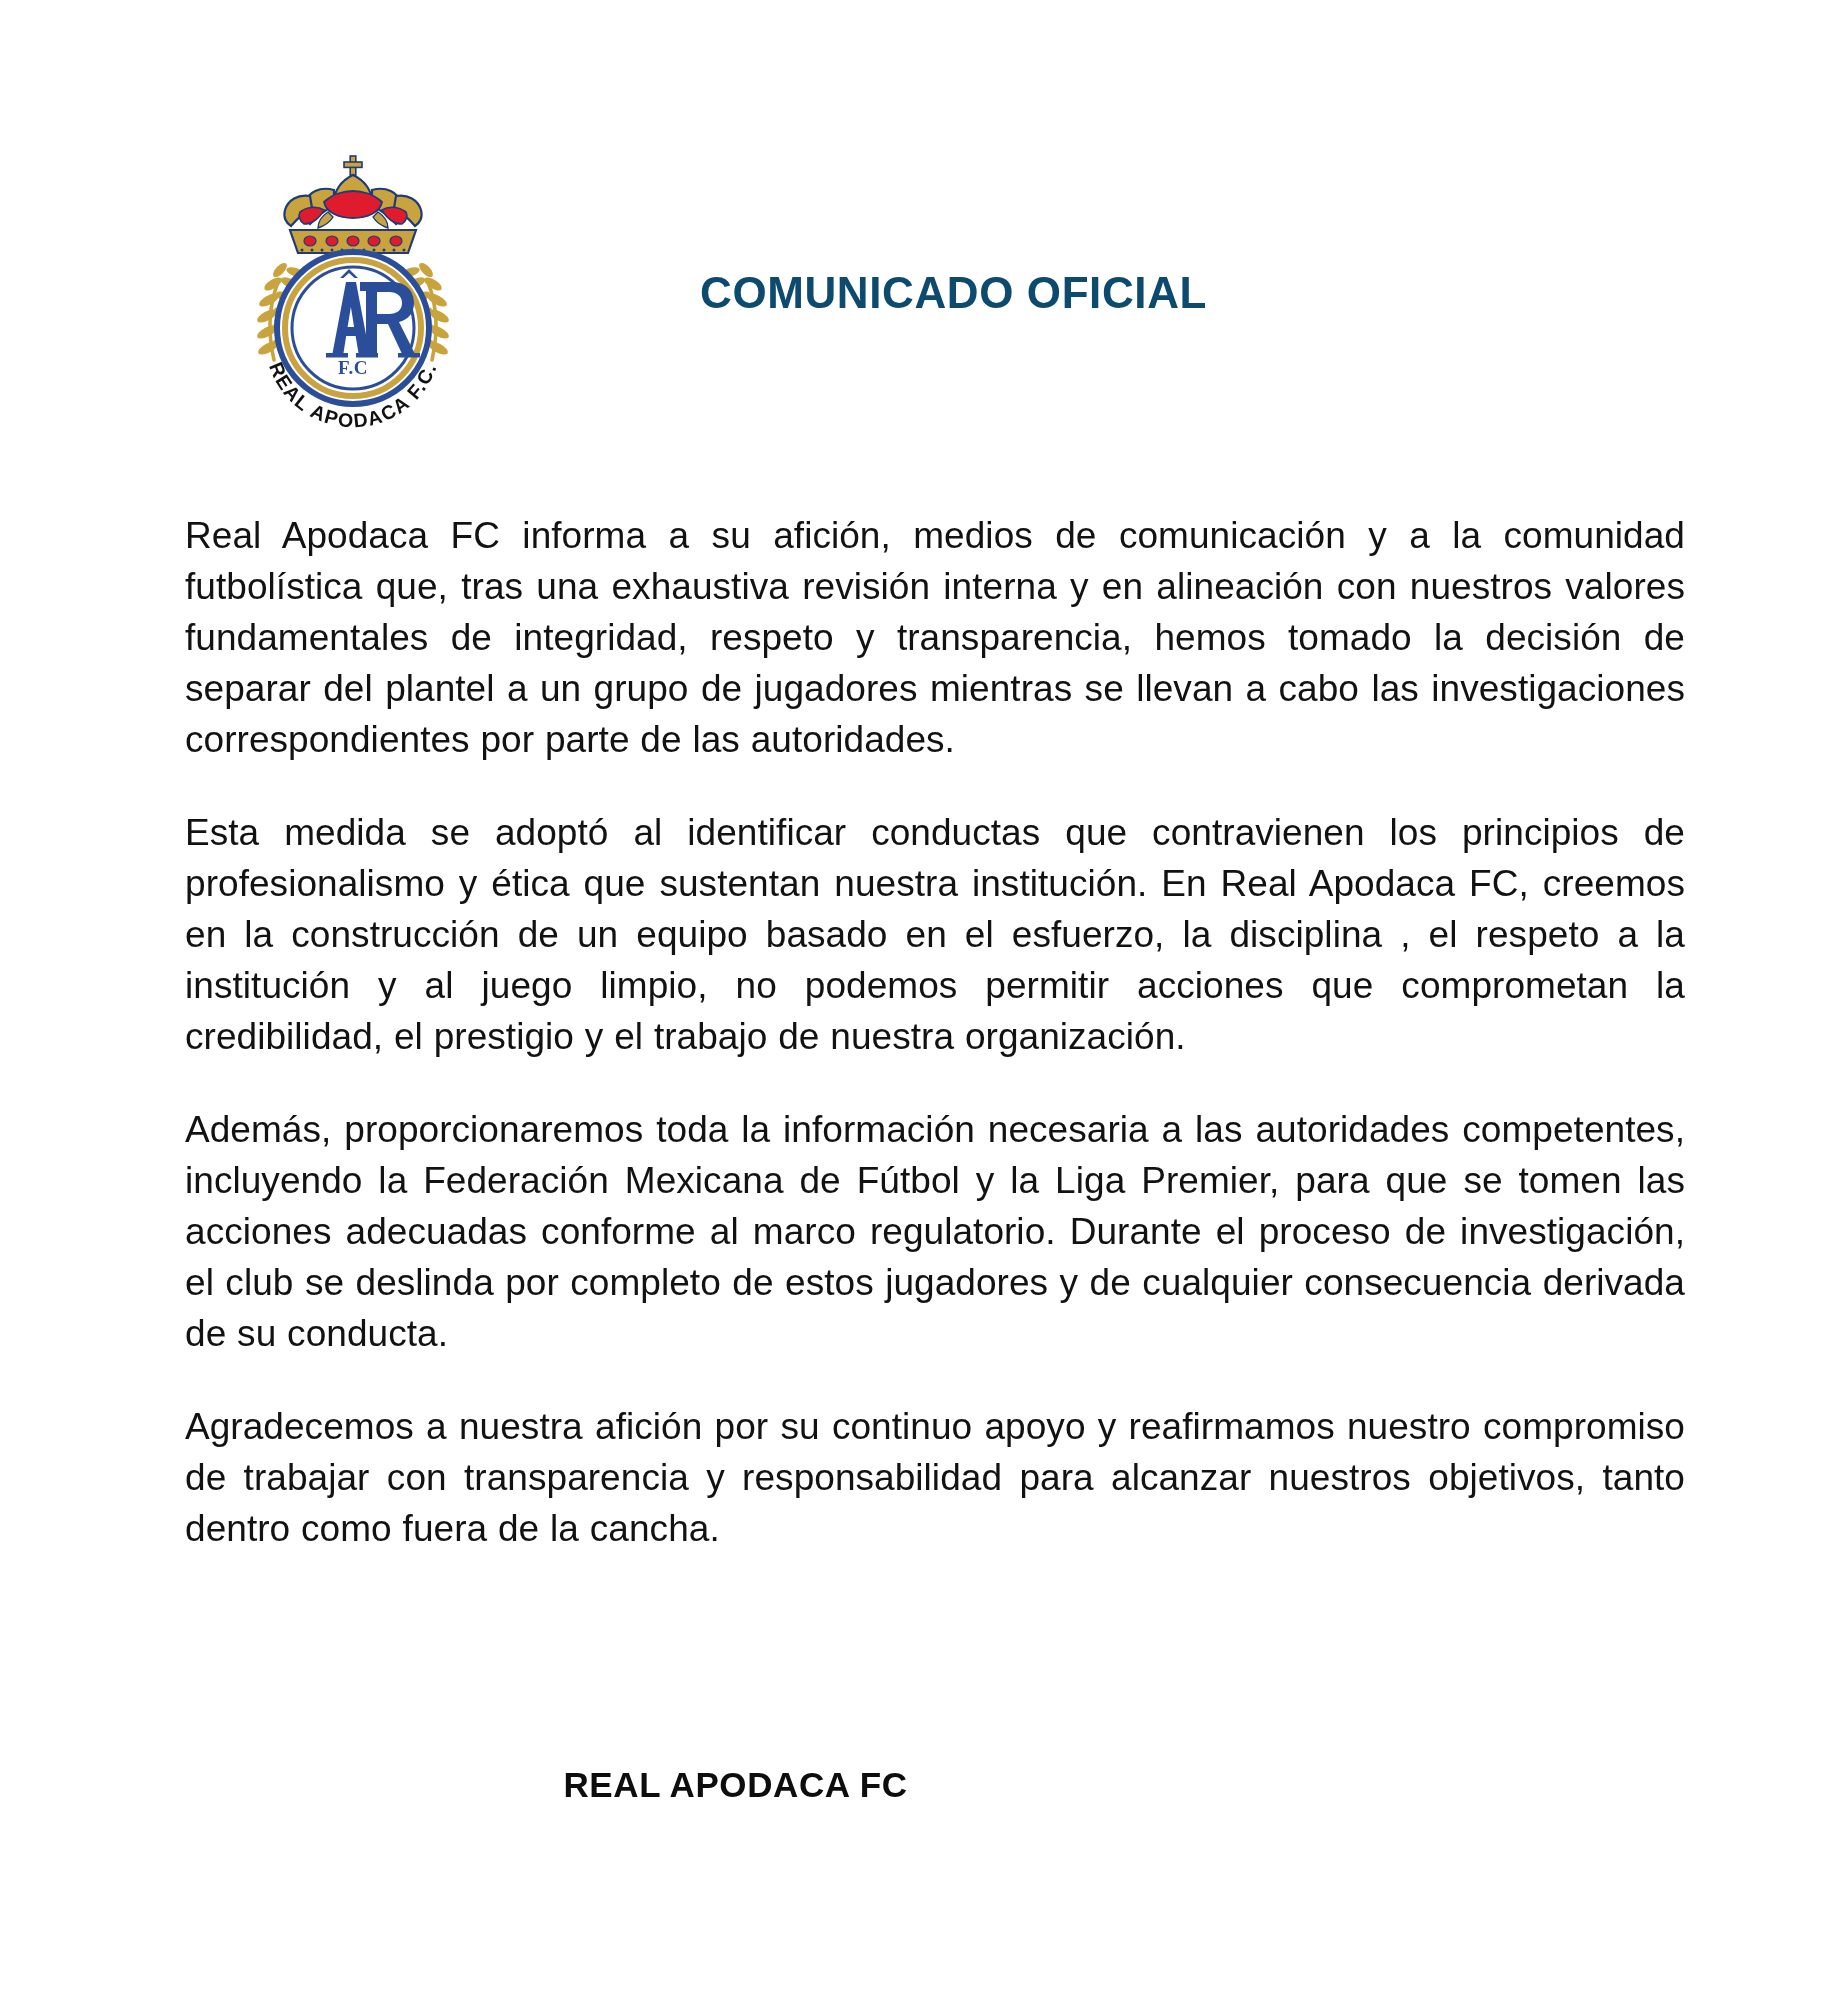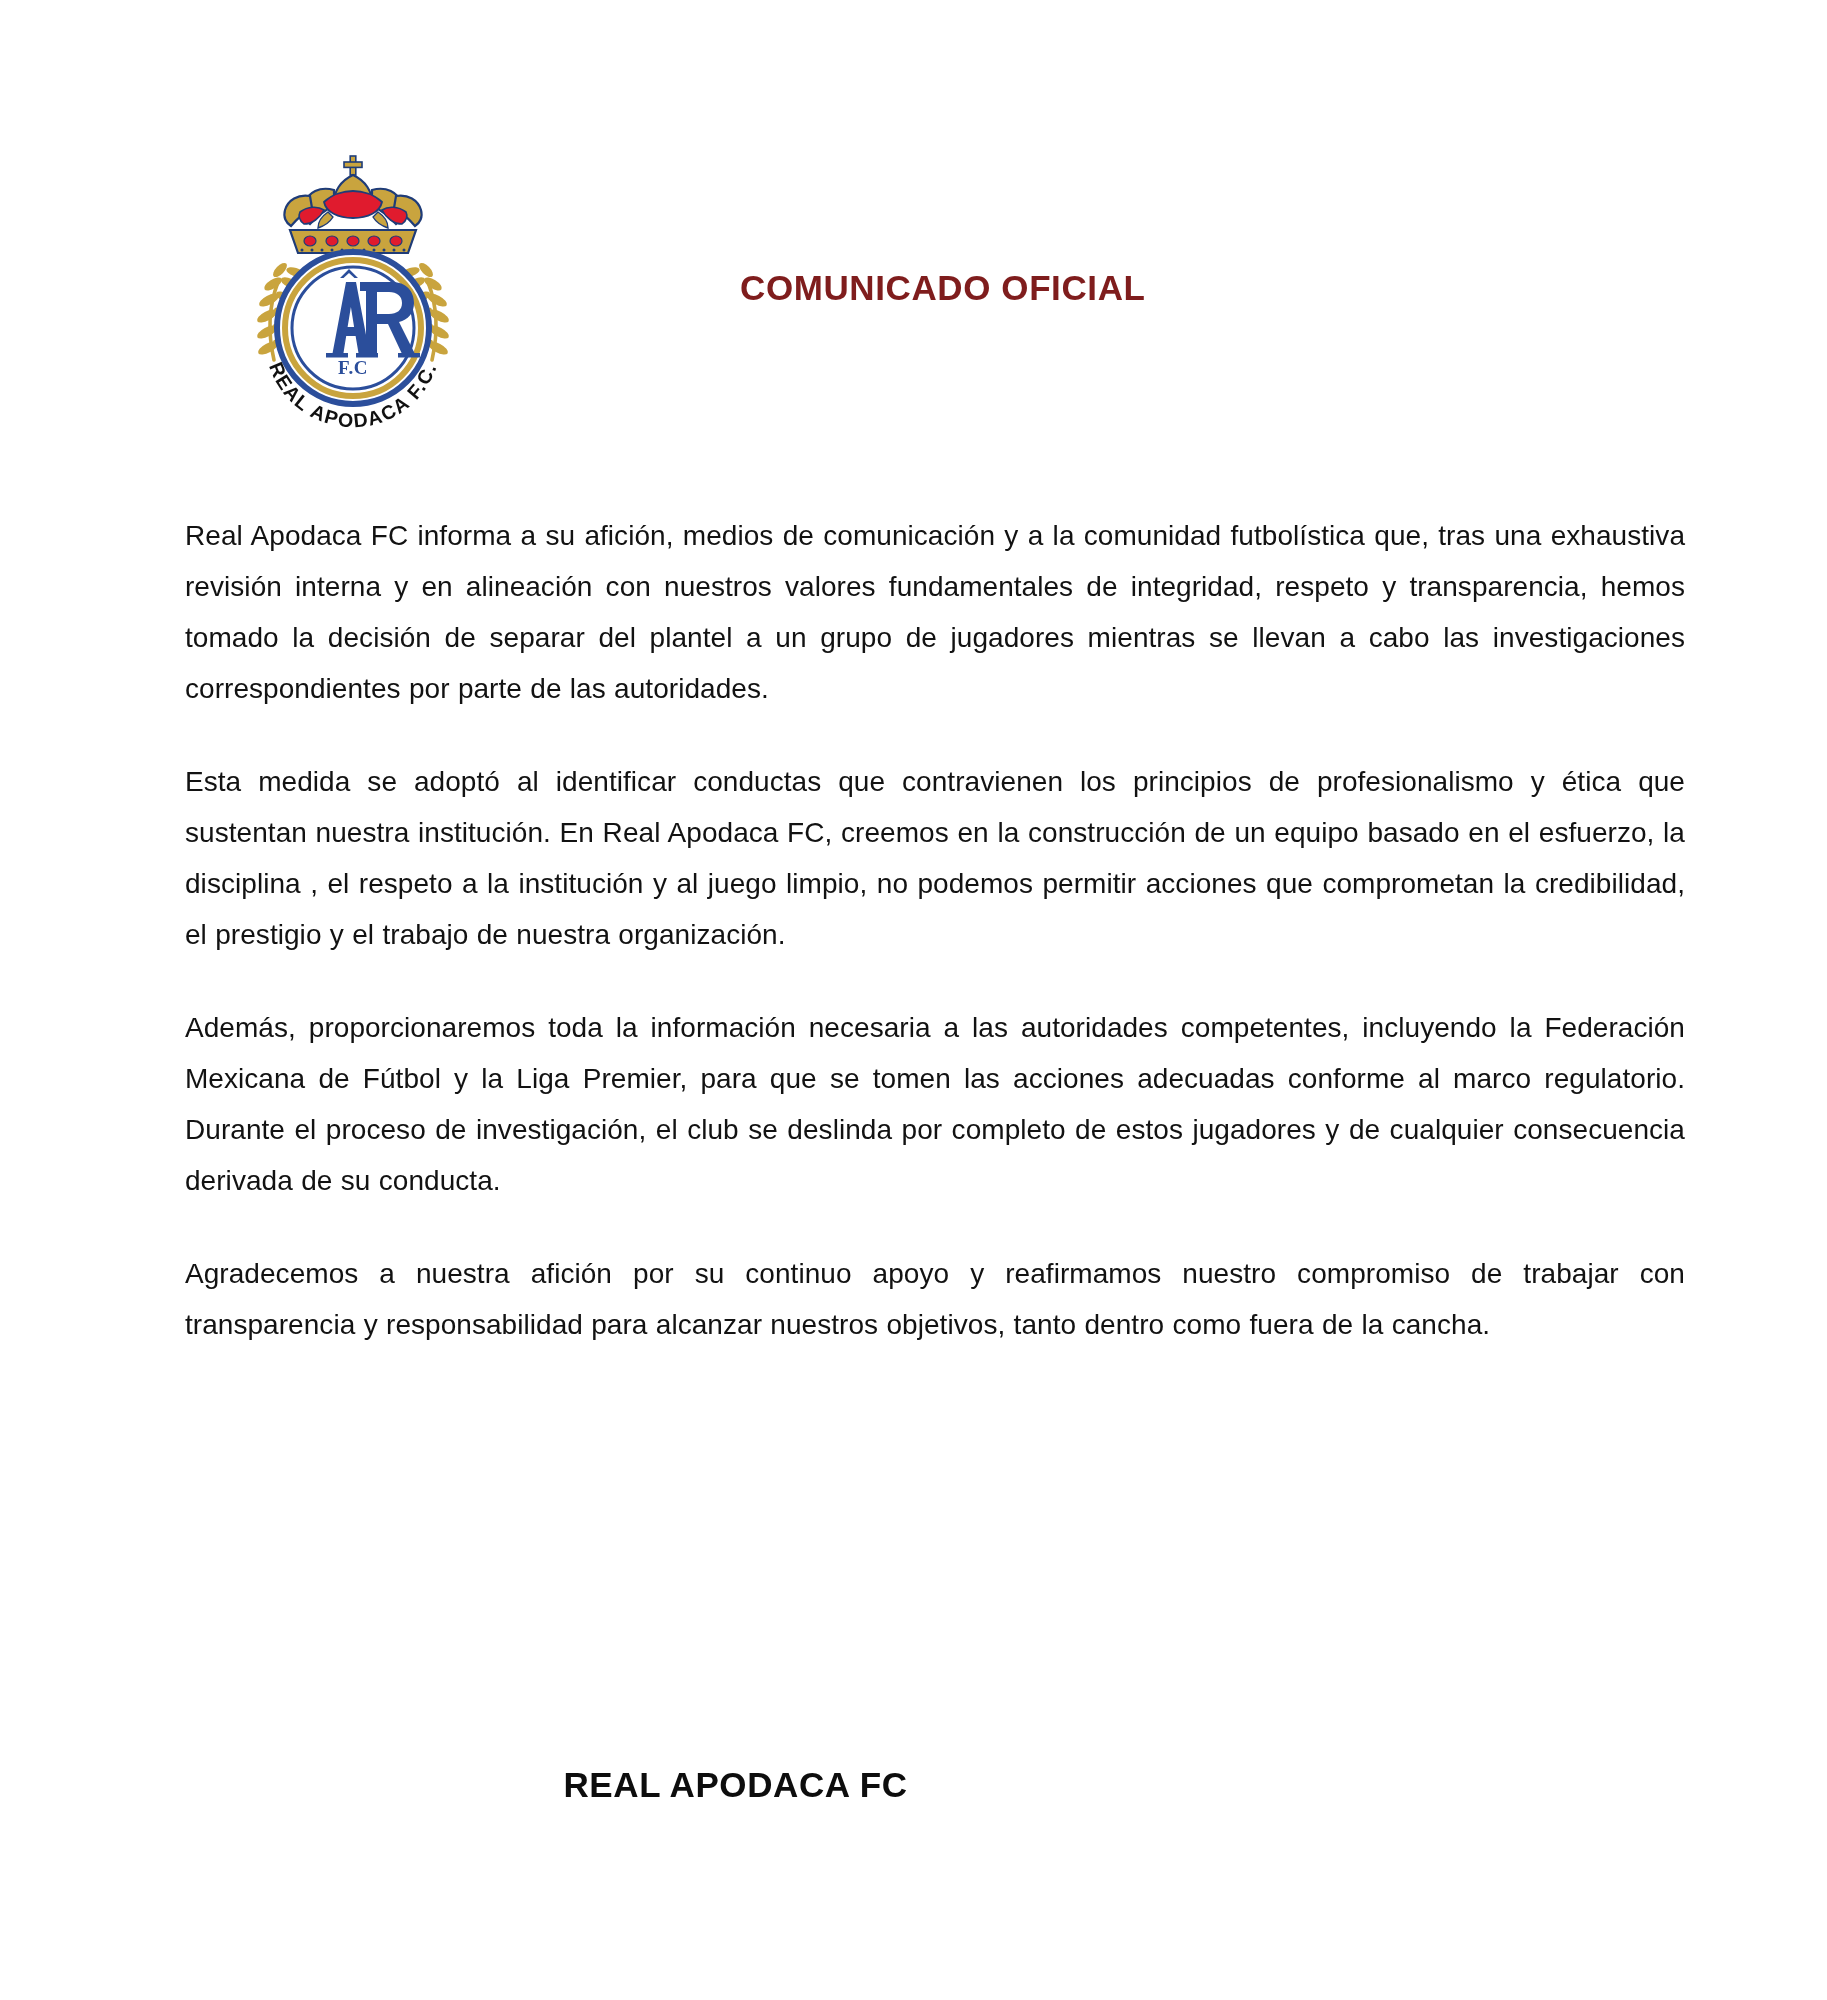--- a/index.html
+++ b/index.html
@@ -40,39 +40,38 @@
     width: 250px;
     height: 290px;
   }
   .crest-svg { display: block; width: 250px; height: 290px; }
 
   .doc-title {
     position: absolute;
     left: 700px;
     top: 118px;
     font-family: "Liberation Sans", sans-serif;
-    font-size: 35px;
+    font-size: 44px;
     font-weight: 700;
     letter-spacing: 0.6px;
-    color: #7f1d1d;
+    color: #0c4a6e;
     white-space: nowrap;
-    margin-left: 40px;
   }
 
   
   .body-block {
     position: absolute;
     left: 185px;
     top: 510px;
     width: 1500px;
   }
 
   .para {
     font-family: "Liberation Sans", sans-serif;
-    font-size: 28px;
+    font-size: 37px;
     line-height: 51px;
     font-weight: 400;
     color: #121212;
     text-align: justify;
     text-justify: inter-word;
     margin: 0 0 42px 0;
     letter-spacing: 0.05px;
     word-spacing: 0.5px;
   }
   .para:last-child { margin-bottom: 12px; }

